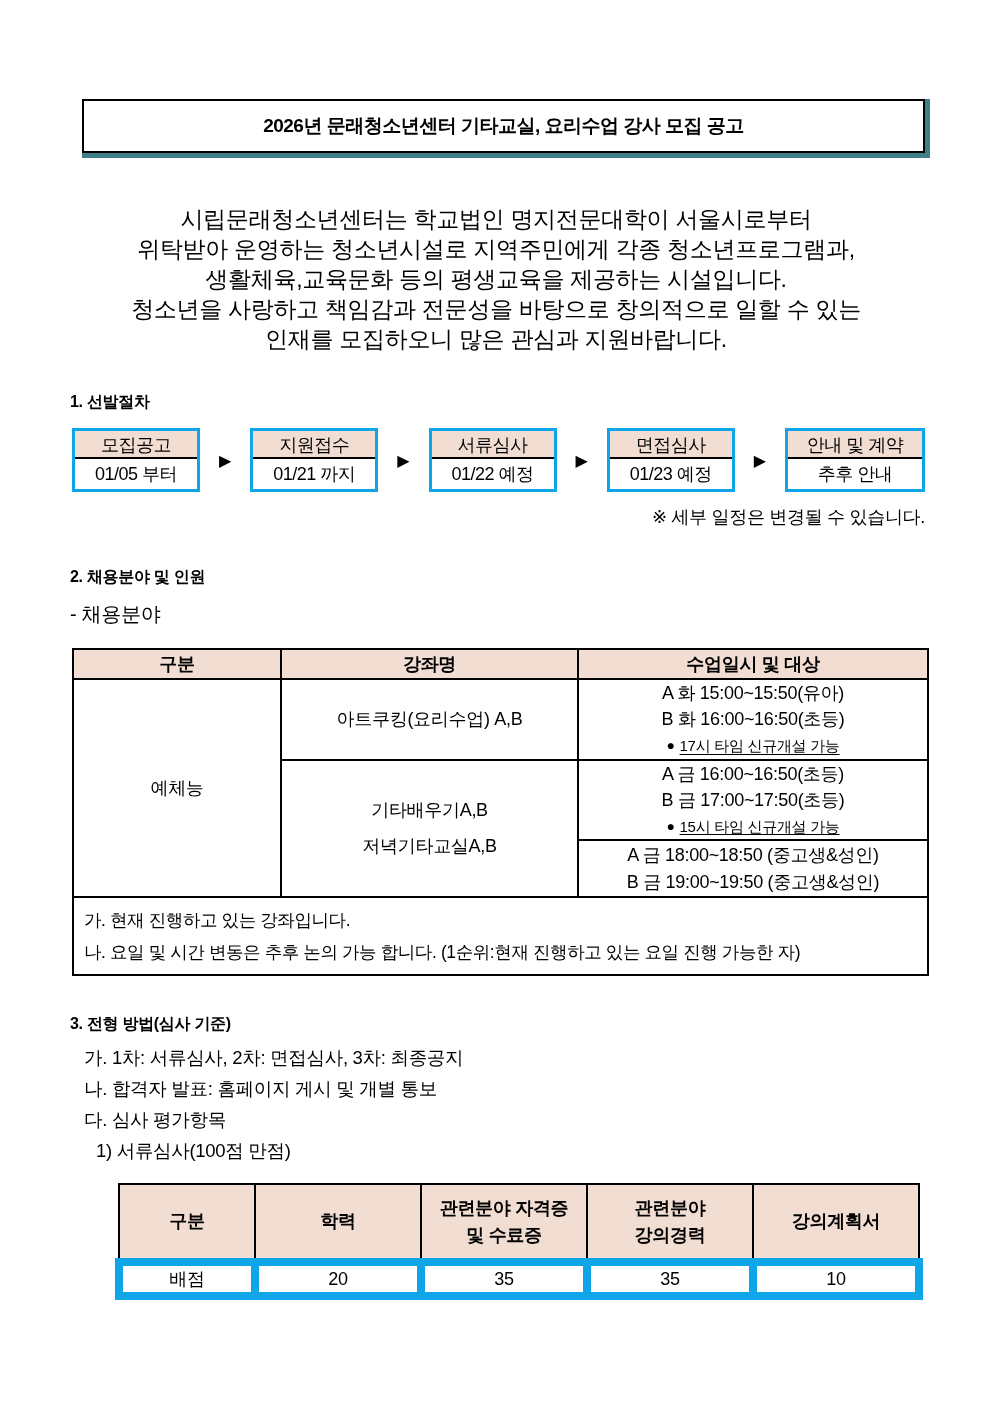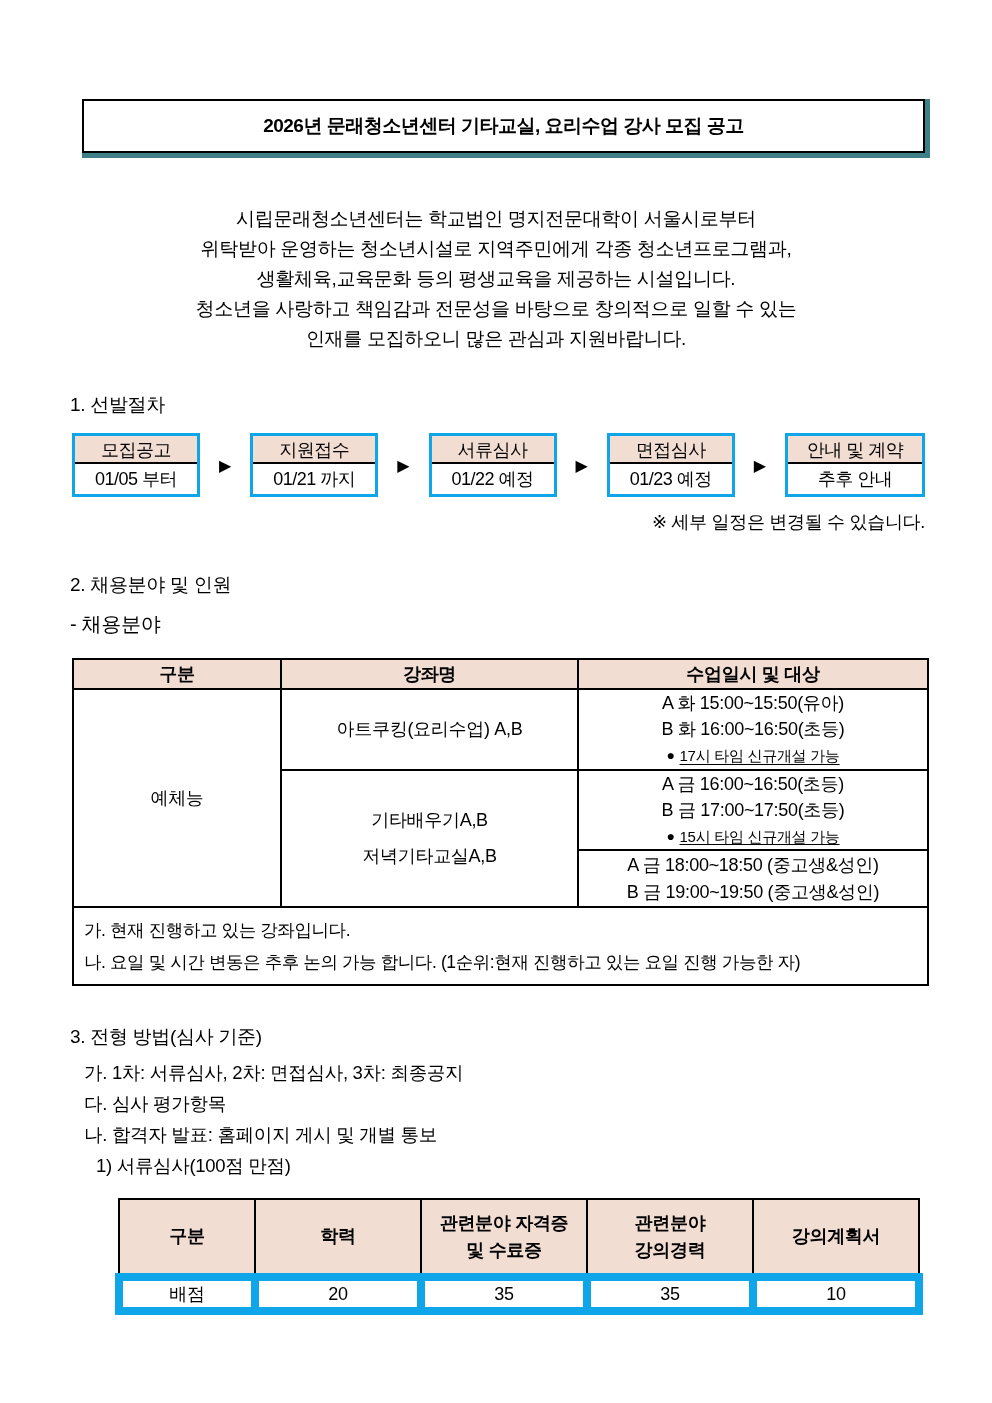--- a/index.html
+++ b/index.html
@@ -28,28 +28,28 @@
     border:2px solid #000;
     height:54px;
     display:flex;align-items:center;justify-content:center;
     font-size:19px;font-weight:bold;letter-spacing:-0.5px;
     background:#fff;
   }
   
   .intro{
     margin-top:46px;
     text-align:center;
-    font-size:19px;
+    font-size:23px;
     line-height:30px;
     letter-spacing:-0.3px;
   }
   
   .sec-heading{
     margin:38px 0 0 70px;
-    font-size:19px;font-weight:normal;letter-spacing:-0.3px;
+    font-size:16px;font-weight:bold;letter-spacing:-0.3px;
   }
   .sub-heading{
     margin:13px 0 0 70px;
     font-size:20px;letter-spacing:-0.3px;
   }
   
   .flow{
     margin:15px 0 0 72px;
     width:853px;
     display:flex;align-items:center;
@@ -228,22 +228,22 @@
         <div>가. 현재 진행하고 있는 강좌입니다.</div>
         <div>나. 요일 및 시간 변동은 추후 논의 가능 합니다. (1순위:현재 진행하고 있는 요일 진행 가능한 자)</div>
       </td>
     </tr>
   </tbody>
     </table>
 
   <div class="sec-heading">3. 전형 방법(심사 기준)</div>
   <div class="method-lines">
     <div class="m-line">가. 1차: 서류심사, 2차: 면접심사, 3차: 최종공지</div>
+    <div class="m-line">나. 합격자 발표: 홈페이지 게시 및 개별 통보</div>
     <div class="m-line">다. 심사 평가항목</div>
-    <div class="m-line">나. 합격자 발표: 홈페이지 게시 및 개별 통보</div>
     <div class="m-line m-sub">1) 서류심사(100점 만점)</div>
   </div>
 
   <table class="t2">
     <colgroup>
         <col style="width:136px">
         <col style="width:166px">
         <col style="width:166px">
         <col style="width:166px">
         <col style="width:166px">

